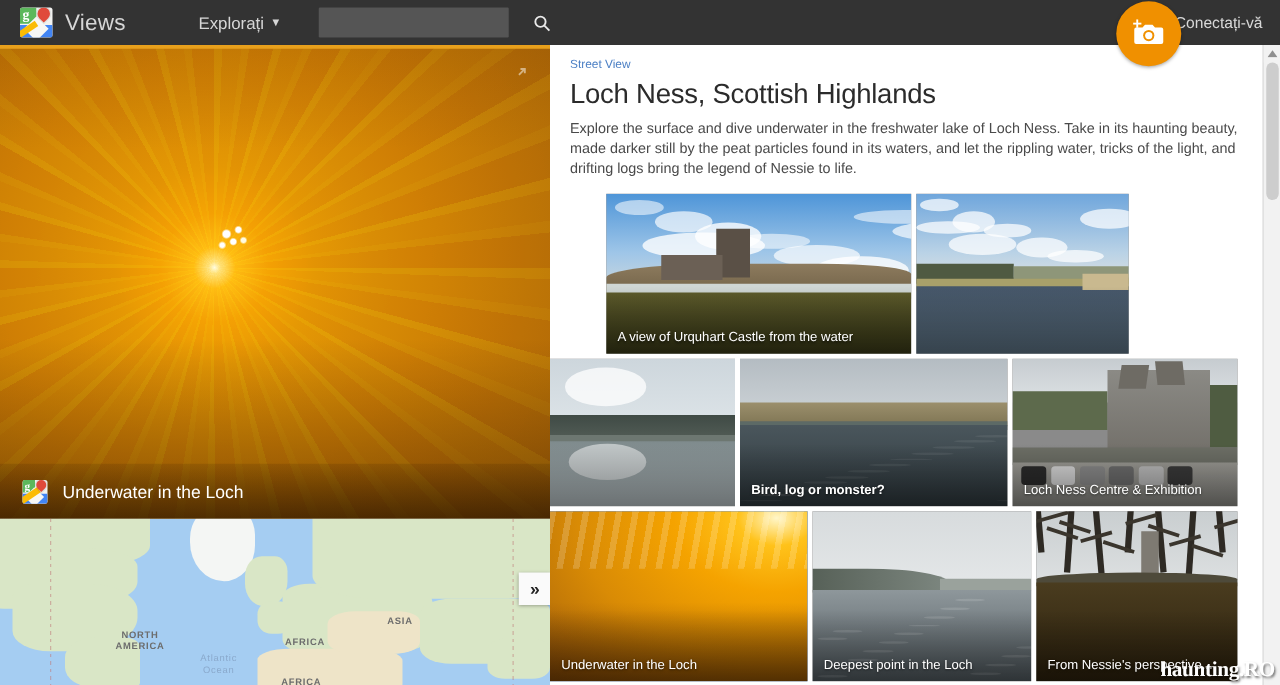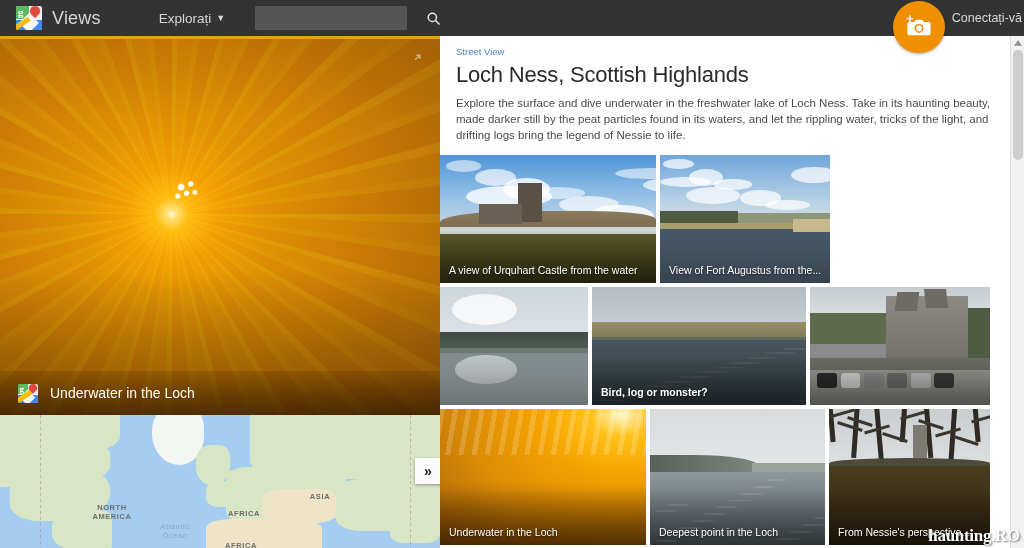--- a/index.html
+++ b/index.html
@@ -48,21 +48,21 @@
     display: flex; align-items: center; border-radius: 1px; position: relative;
   }
   .search-input {
     flex: 1; background: transparent; border: 0; outline: none;
     color: #e8e8e8; font-size: 12px; padding: 0 8px;
     font-family: "Liberation Sans", sans-serif;
   }
   .search-input::placeholder { color: #9a9a9a; }
   .search-icon { width: 24px; display:flex; align-items:center; justify-content:center; cursor:pointer; }
   .header-right {
-    margin-left: auto; display: flex; align-items: center; padding-right: 2px;
+    margin-left: auto; display: flex; align-items: center; padding-right: 14px;
   }
   .signin { color: #d8d8d8; font-size: 12.5px; cursor: pointer; margin-left: 66px; }
 
   .camera-fab {
     position: absolute; top: 1px; left: 893px;
     width: 52px; height: 52px; border-radius: 50%;
     background: #f09000; z-index: 60;
     display: flex; align-items: center; justify-content: center;
     box-shadow: 0 1px 3px rgba(0,0,0,.35); cursor: pointer;
   }
@@ -309,21 +309,21 @@
   </div>
 
   <div class="right-panel">
     <div class="rp-inner">
       <div class="street-view-tag">Street View</div>
       <div class="place-title">Loch Ness, Scottish Highlands</div>
       <div class="place-desc">Explore the surface and dive underwater in the freshwater lake of Loch Ness. Take in its haunting beauty, made darker still by the peat particles found in its waters, and let the rippling water, tricks of the light, and drifting logs bring the legend of Nessie to life.</div>
     </div>
     <div class="grid" id="thumb-grid">
         <div class="grid-row">
-          <div class="thumb" style="width: 216px; height: 128px;">
+          <div class="thumb" style="width: 244px; height: 128px; margin-left: 45px;">
             <div style="position: absolute; inset: 0px;">
               <div style="position: absolute; left: 0px; top: 0px; width: 100%; height: 62%; background: linear-gradient(rgb(78, 149, 216), rgb(159, 198, 232) 60%, rgb(207, 217, 221));"></div>
               <div style="position: absolute; left: 3%; top: 4%; width: 16%; height: 9%; border-radius: 50%; background: rgba(255, 255, 255, 0.55);"></div>
               <div style="position: absolute; left: 16%; top: 11%; width: 19%; height: 13%; border-radius: 50%; background: rgba(255, 255, 255, 0.67);"></div>
               <div style="position: absolute; left: 29%; top: 18%; width: 22%; height: 17%; border-radius: 50%; background: rgba(255, 255, 255, 0.79);"></div>
               <div style="position: absolute; left: 42%; top: 25%; width: 25%; height: 9%; border-radius: 50%; background: rgba(255, 255, 255, 0.55);"></div>
               <div style="position: absolute; left: 55%; top: 32%; width: 28%; height: 13%; border-radius: 50%; background: rgba(255, 255, 255, 0.67);"></div>
               <div style="position: absolute; left: 68%; top: 39%; width: 31%; height: 17%; border-radius: 50%; background: rgba(255, 255, 255, 0.79);"></div>
               <div style="position: absolute; left: 81%; top: 10%; width: 34%; height: 9%; border-radius: 50%; background: rgba(255, 255, 255, 0.55);"></div>
               <div style="position: absolute; left: 94%; top: 17%; width: 37%; height: 13%; border-radius: 50%; background: rgba(255, 255, 255, 0.67);"></div>
@@ -348,21 +348,20 @@
               <div style="position: absolute; left: 77%; top: 9%; width: 28%; height: 13%; border-radius: 50%; background: rgba(255, 255, 255, 0.72);"></div>
               <div style="position: absolute; left: 0%; top: 17%; width: 30%; height: 8%; border-radius: 50%; background: rgba(255, 255, 255, 0.72);"></div>
               <div style="position: absolute; left: 15%; top: 25%; width: 32%; height: 13%; border-radius: 50%; background: rgba(255, 255, 255, 0.72);"></div>
               <div style="position: absolute; left: 0px; top: 44%; width: 46%; height: 12%; background: rgb(79, 90, 66);"></div>
               <div style="position: absolute; left: 46%; top: 45%; width: 54%; height: 11%; background: rgb(142, 150, 121);"></div>
               <div style="position: absolute; left: 0px; top: 53%; width: 100%; height: 8%; background: rgb(168, 160, 106);"></div>
               <div style="position: absolute; left: 0px; bottom: 0px; width: 100%; height: 42%; background: linear-gradient(rgb(70, 87, 106), rgb(93, 115, 132));"></div>
               <div style="position: absolute; left: 78%; top: 50%; width: 22%; height: 10%; background: rgb(201, 185, 143);"></div>
             </div>
             <div class="thumb-shade"></div>
-            <div class="thumb-caption">View of Fort Augustus from the...</div>
           </div>
         </div>
         <div class="grid-row">
           <div class="thumb" style="width: 148px; height: 118px;">
             <div style="position: absolute; inset: 0px;">
               <div style="position: absolute; left: 0px; top: 0px; width: 100%; height: 46%; background: linear-gradient(rgb(205, 214, 220), rgb(221, 228, 232));"></div>
               <div style="position: absolute; left: 8%; top: 6%; width: 44%; height: 26%; border-radius: 50%; background: rgba(255, 255, 255, 0.75);"></div>
               <div style="position: absolute; left: 0px; top: 38%; width: 100%; height: 20%; background: linear-gradient(rgb(63, 74, 69), rgb(86, 96, 89));"></div>
               <div style="position: absolute; left: 0px; top: 52%; width: 100%; height: 8%; background: rgb(109, 119, 113);"></div>
               <div style="position: absolute; left: 0px; bottom: 0px; width: 100%; height: 44%; background: linear-gradient(rgb(126, 138, 140), rgb(185, 195, 198));"></div>
@@ -405,20 +404,21 @@
               <div style="position: absolute; left: 0px; top: 60%; width: 100%; height: 12%; background: rgb(109, 111, 102);"></div>
               <div style="position: absolute; left: 0px; bottom: 0px; width: 100%; height: 30%; background: linear-gradient(rgb(155, 154, 148), rgb(139, 138, 133));"></div>
               <div style="position: absolute; left: 4%; bottom: 14%; width: 11%; height: 13%; border-radius: 3px; background: rgb(43, 43, 43);"></div>
               <div style="position: absolute; left: 17%; bottom: 14%; width: 11%; height: 13%; border-radius: 3px; background: rgb(216, 216, 216);"></div>
               <div style="position: absolute; left: 30%; bottom: 14%; width: 11%; height: 13%; border-radius: 3px; background: rgb(138, 138, 138);"></div>
               <div style="position: absolute; left: 43%; bottom: 14%; width: 11%; height: 13%; border-radius: 3px; background: rgb(109, 109, 109);"></div>
               <div style="position: absolute; left: 56%; bottom: 14%; width: 11%; height: 13%; border-radius: 3px; background: rgb(188, 188, 188);"></div>
               <div style="position: absolute; left: 69%; bottom: 14%; width: 11%; height: 13%; border-radius: 3px; background: rgb(58, 58, 58);"></div>
             </div>
             <div class="thumb-shade"></div>
+            <div class="thumb-caption">Loch Ness Centre &amp; Exhibition</div>
           </div>
         </div>
         <div class="grid-row">
           <div class="thumb selected" style="width: 206px; height: 136px;">
             <div style="position: absolute; inset: 0px;">
               <div style="position: absolute; left: 0px; top: 0px; width: 100%; height: 100%; background: radial-gradient(at 88% 4%, rgb(255, 246, 200) 0%, rgb(255, 194, 26) 12%, rgb(245, 163, 0) 32%, rgb(217, 139, 5) 62%, rgb(164, 96, 10) 100%);"></div>
               <div style="position: absolute; left: 0px; top: 0px; width: 100%; height: 34%; background: repeating-linear-gradient(100deg, rgba(255, 255, 255, 0.18) 0px, rgba(255, 255, 255, 0.18) 5px, rgba(255, 255, 255, 0) 5px, rgba(255, 255, 255, 0) 13px);"></div>
               <div style="position: absolute; left: 0px; bottom: 0px; width: 100%; height: 46%; background: linear-gradient(rgba(120, 60, 0, 0), rgba(90, 42, 0, 0.55));"></div>
             </div>
             <div class="thumb-shade"></div>

